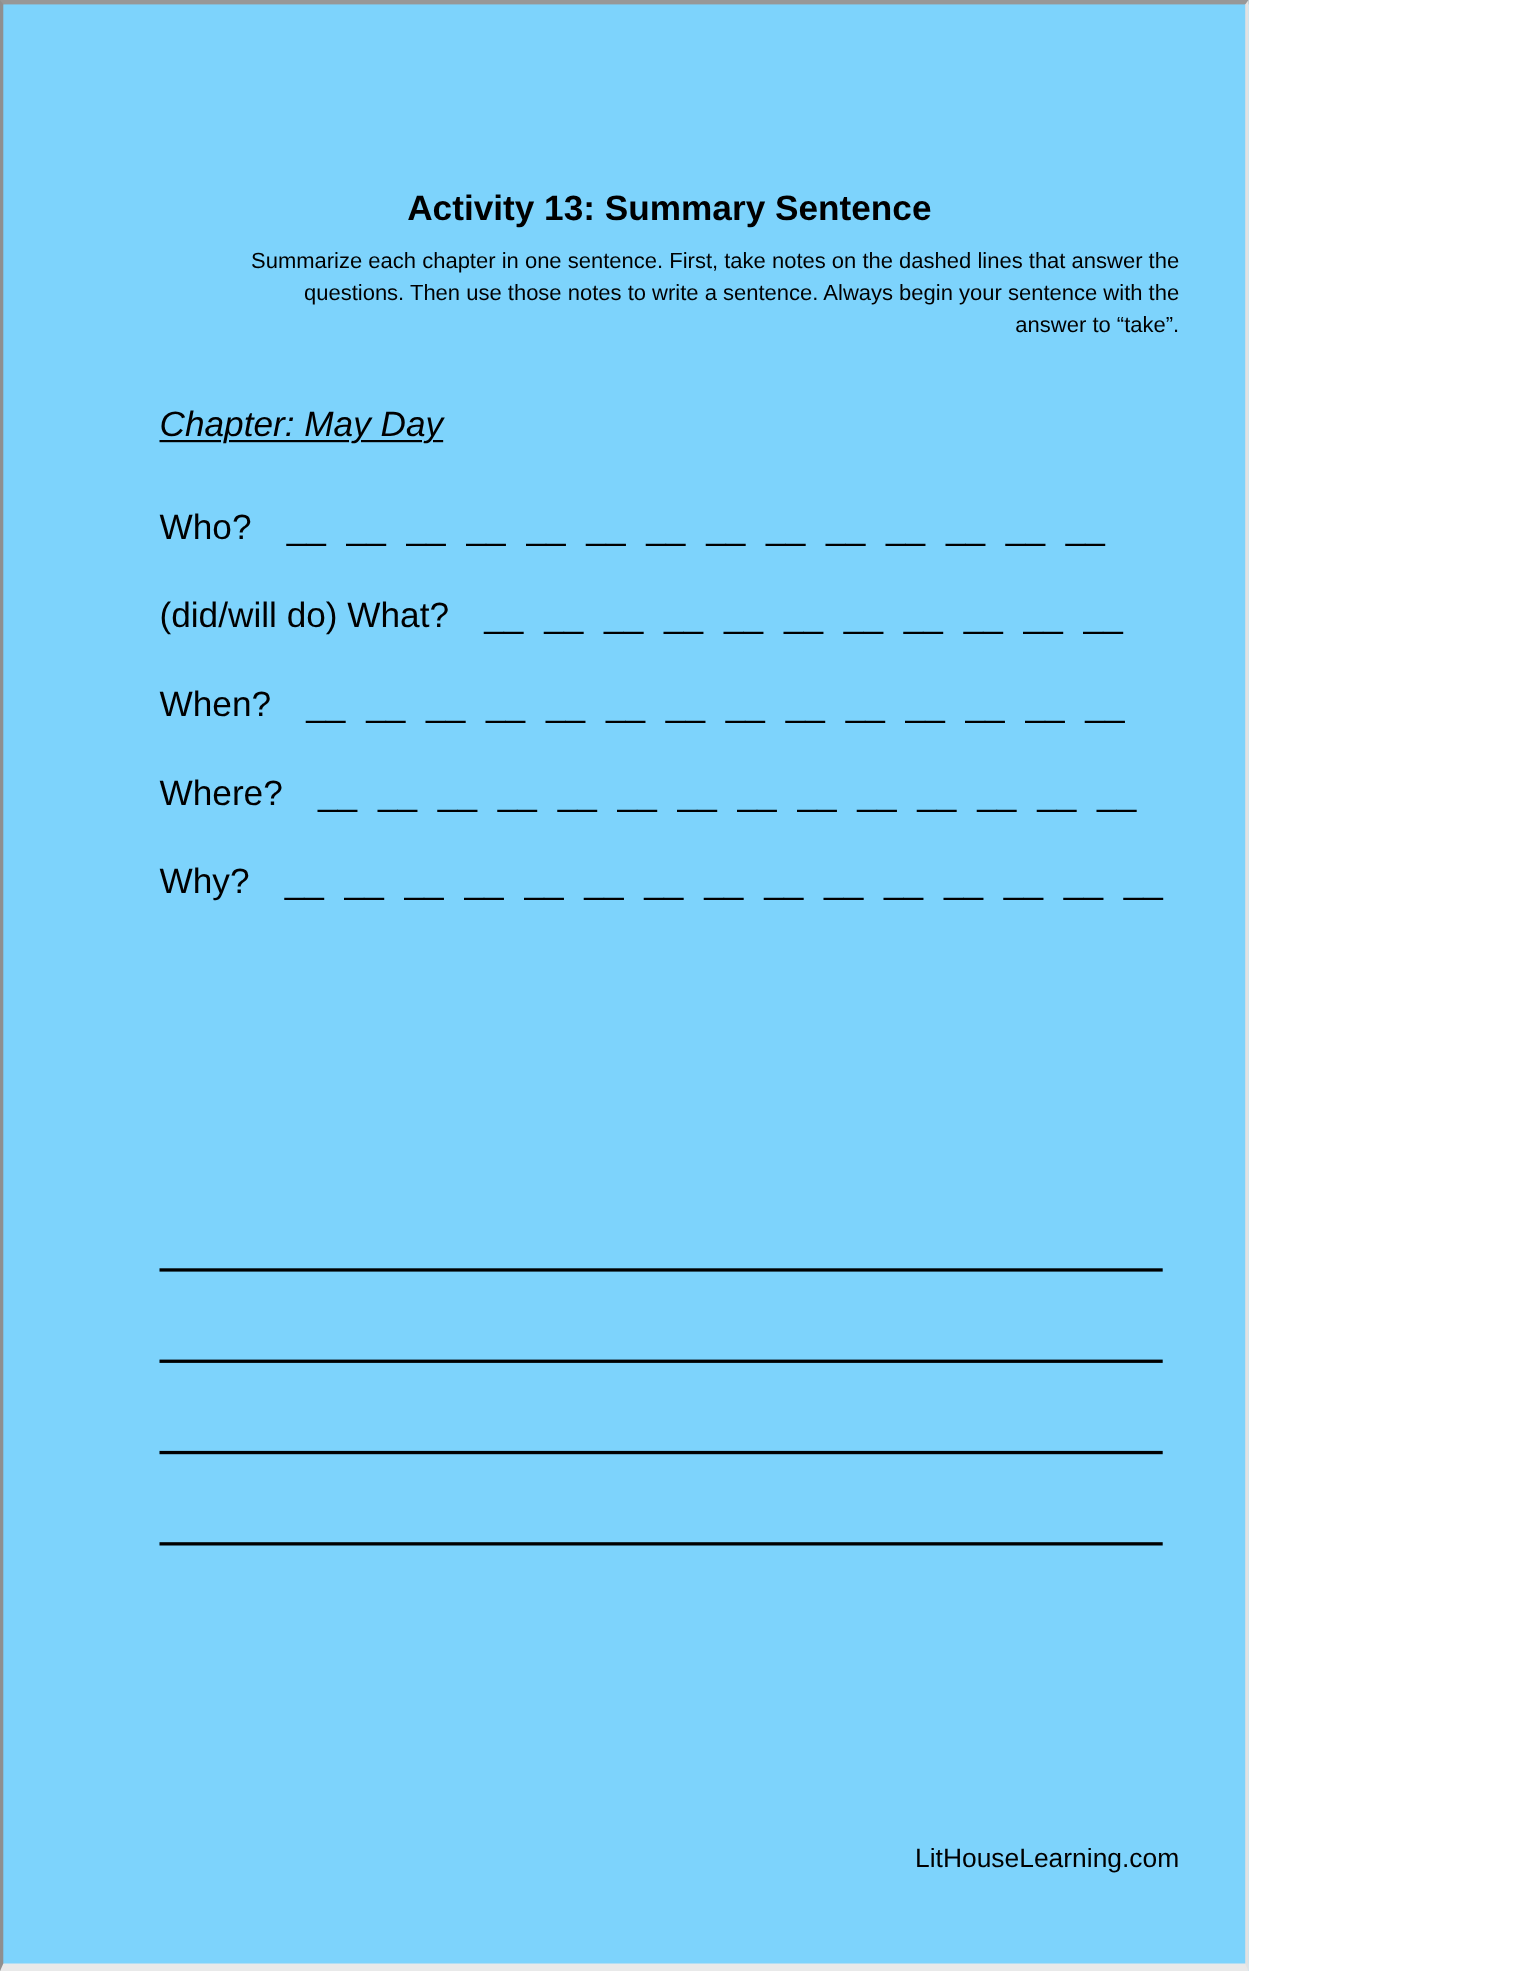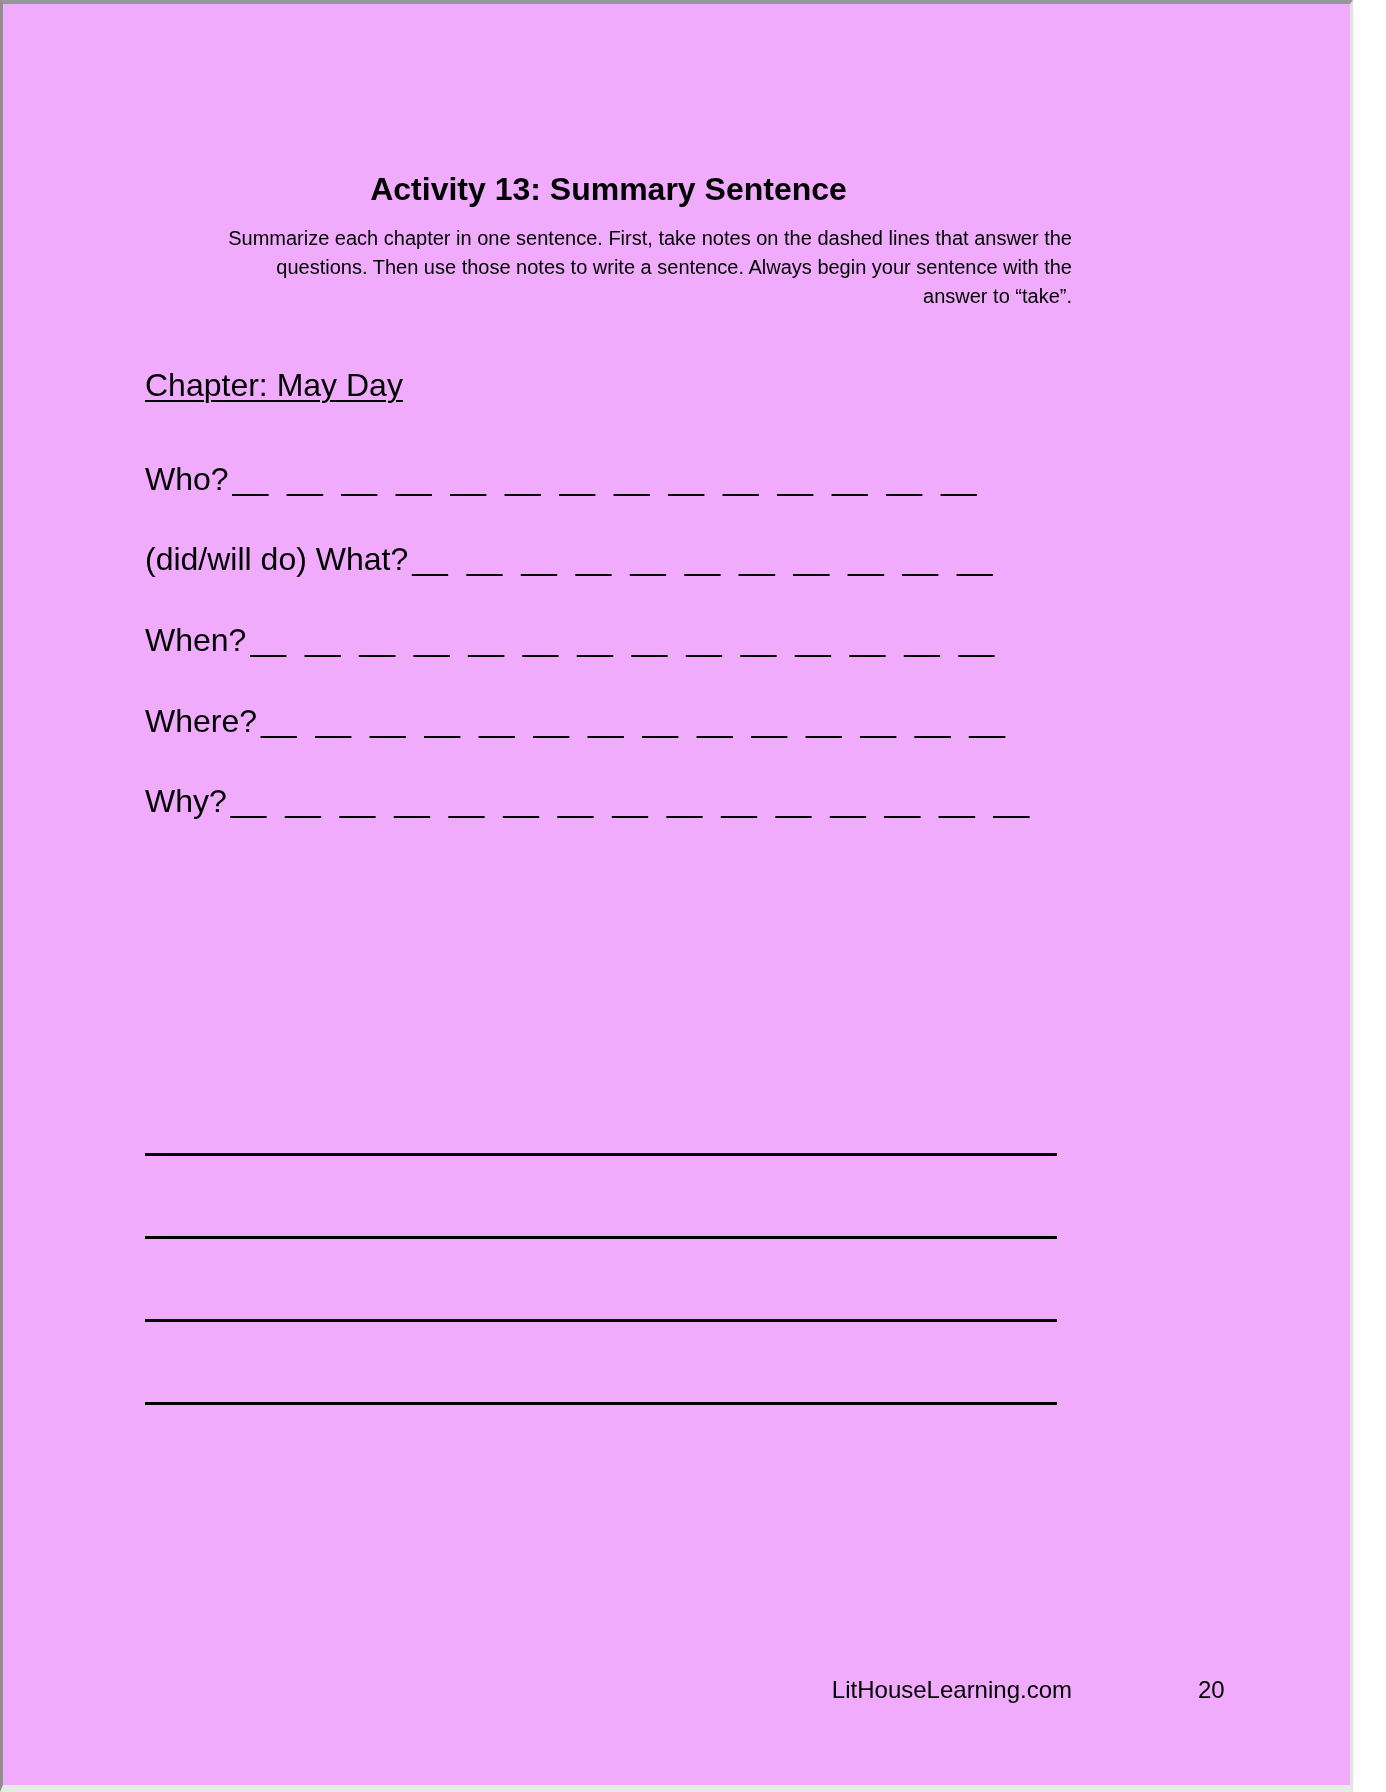--- a/index.html
+++ b/index.html
@@ -2,23 +2,23 @@
 <html><head>
 <meta charset="utf-8">
 <style>
   html, body {
     margin: 0;
     padding: 0;
     background: #ffffff;
   }
   .page {
     position: relative;
-    width: 1353px;
+    width: 1135px;
     height: 1792px;
-    background: #f0abfc;
+    background: #7dd3fc;
     box-sizing: border-box;
     border-top: 4px solid #979797;
     border-left: 3px solid #8f8f8f;
     border-right: 3px solid #e2e2e2;
     border-bottom: 7px solid #e9e9e9;
     overflow: hidden;
     font-family: "Liberation Sans", sans-serif;
     color: #000000;
   }
   .content {
@@ -50,35 +50,36 @@
     line-height: 29px;
   }
   .iline { white-space: nowrap; }
   .chapter {
     position: absolute;
     top: 362px;
     left: 0;
     font-size: 32px;
     line-height: 38px;
     white-space: nowrap;
+    font-style: italic;
   }
   .chapter-text {
     text-decoration: underline;
     text-decoration-thickness: 2px;
     text-underline-offset: 4px;
   }
   .q {
     position: absolute;
     left: 0;
     font-size: 32px;
     line-height: 38px;
     white-space: nowrap;
   }
   .dashes {
-    margin-left: 4px;
+    margin-left: 32px;
     word-spacing: 10px;
     letter-spacing: 0;
   }
   .summary-label {
     position: absolute;
     top: 1028px;
     left: 0;
     font-size: 32px;
     line-height: 38px;
     white-space: nowrap;

